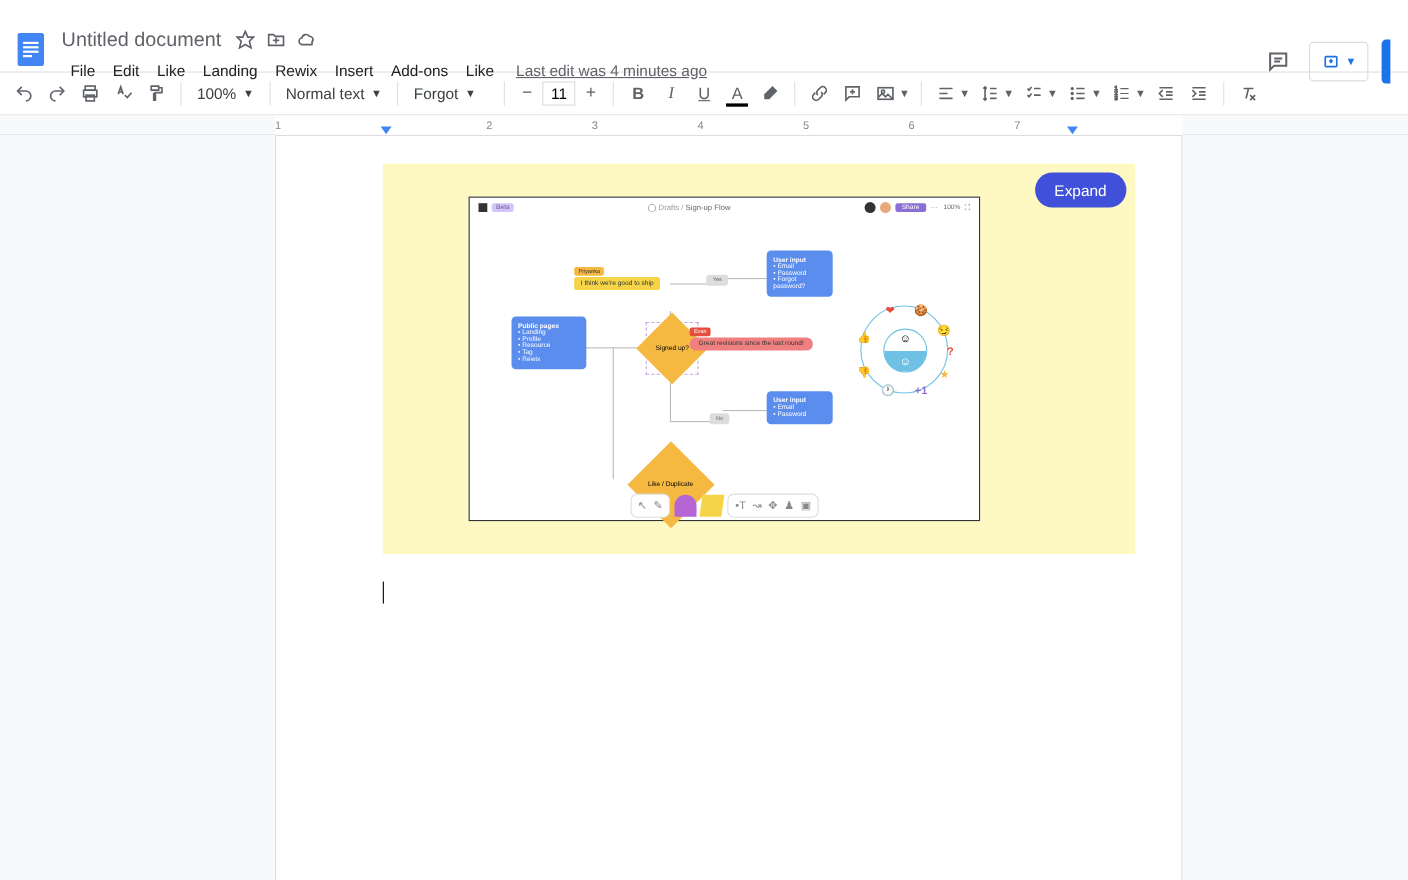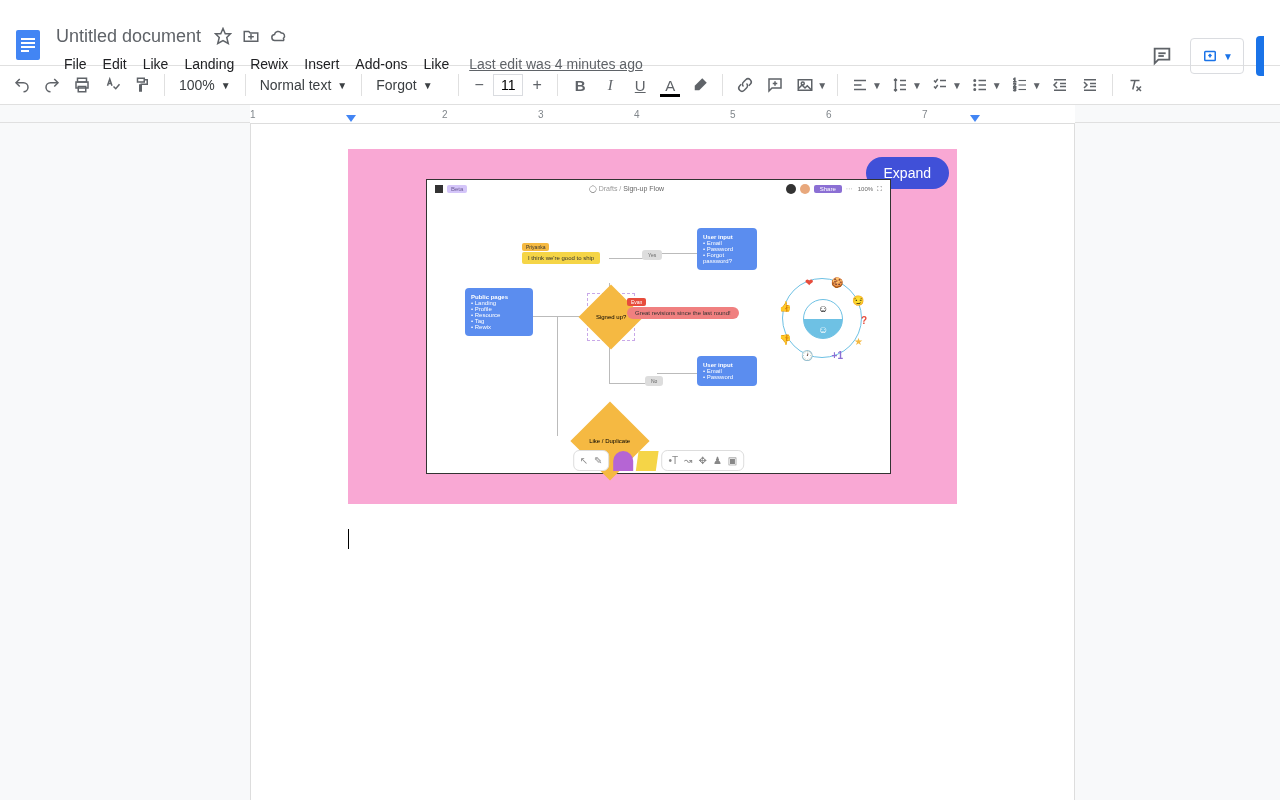--- a/index.html
+++ b/index.html
@@ -38,21 +38,21 @@
 .ruler-area { height: 18px; background: #f8f9fa; position: relative; border-bottom: 1px solid #e0e0e0; }
 .ruler { position: absolute; left: 250px; width: 825px; height: 18px; background: #fff; font-size: 10px; color: #80868b; }
 .ruler-tick { position: absolute; top: 4px; }
 .ruler-indent { position: absolute; width: 0; height: 0; }
 .ruler-indent.left { left: 346px; top: 10px; border-left: 5px solid transparent; border-right: 5px solid transparent; border-top: 7px solid #4285f4; }
 .ruler-indent.right { left: 970px; top: 10px; border-left: 5px solid transparent; border-right: 5px solid transparent; border-top: 7px solid #4285f4; }
 
 
 .canvas { background: #f8f9fa; height: 677px; overflow: auto; position: relative; }
 .page { position: absolute; left: 250px; top: 0; width: 825px; min-height: 1000px; background: #fff; border: 1px solid #ddd; }
-.embedded-image { position: absolute; left: 97px; top: 25px; width: 609px; height: 355px; background: #f9a8d4; }
+.embedded-image { position: absolute; left: 97px; top: 25px; width: 684px; height: 355px; background: #fef9c3; }
 .expand-btn { position: absolute; right: 8px; top: 8px; background: #4050d8; color: #fff; font-size: 14px; font-weight: 500; padding: 8px 18px; border-radius: 20px; cursor: pointer; }
 .whiteboard { position: absolute; left: 78px; top: 30px; width: 465px; height: 295px; background: #fff; border: 1px solid #333; }
 .wb-header { height: 18px; display: flex; align-items: center; padding: 0 8px; font-size: 7px; color: #666; }
 .wb-logo { width: 8px; height: 8px; background: #333; margin-right: 4px; }
 .wb-beta { background: #d4c5f9; color: #6b5b95; padding: 1px 4px; border-radius: 2px; font-size: 6px; }
 .wb-title { flex: 1; text-align: center; }
 .wb-title span:first-child { color: #999; }
 .wb-right { display: flex; align-items: center; gap: 4px; }
 .wb-avatar { width: 10px; height: 10px; border-radius: 50%; }
 .wb-share { background: #8b6fd4; color: #fff; padding: 1px 6px; border-radius: 2px; font-size: 6px; }

